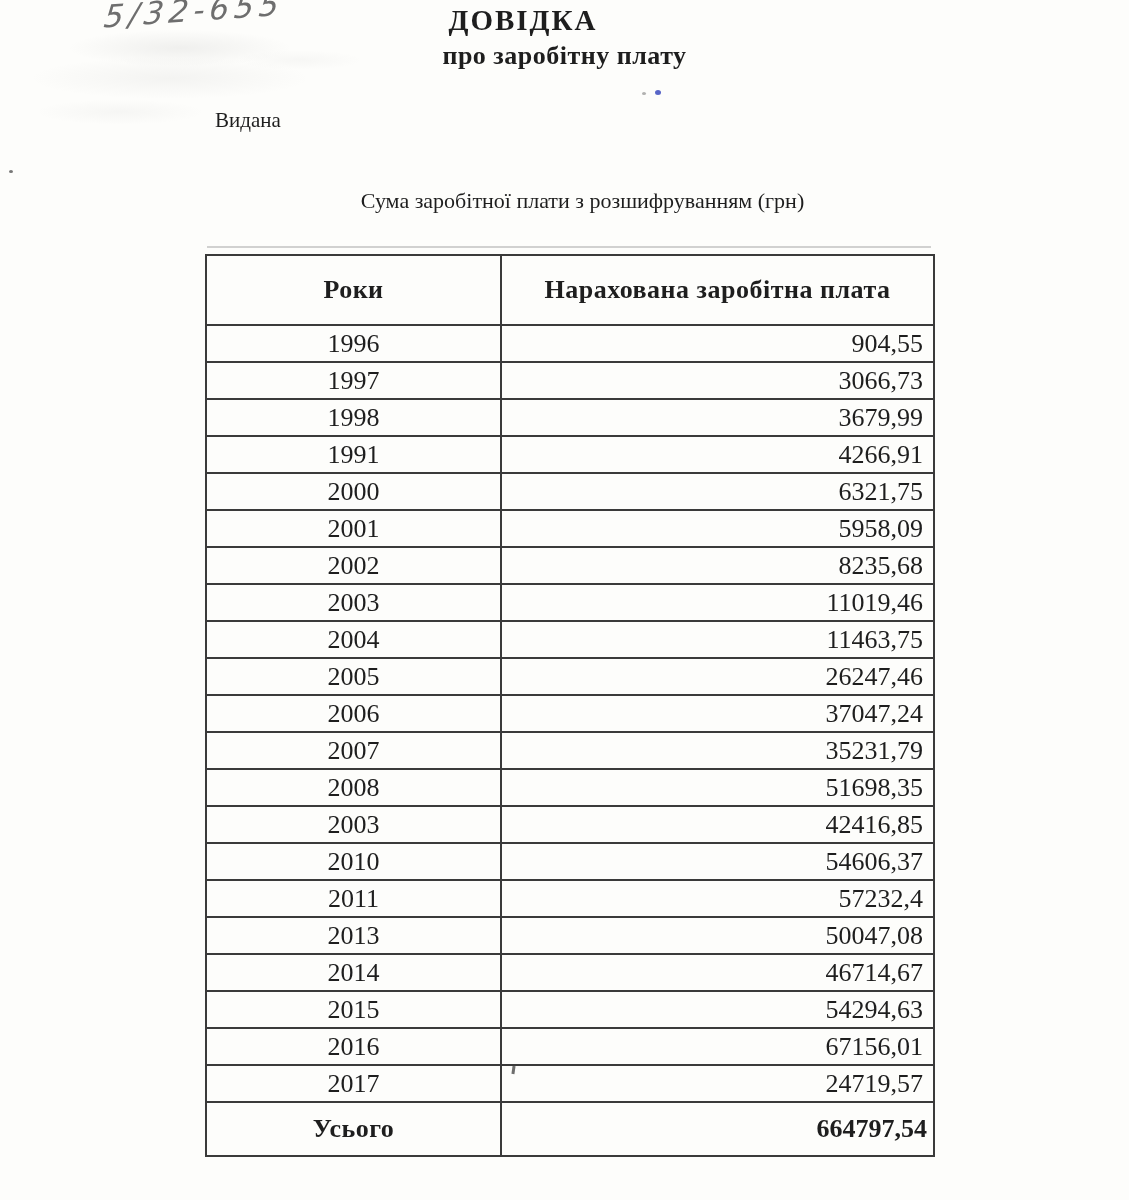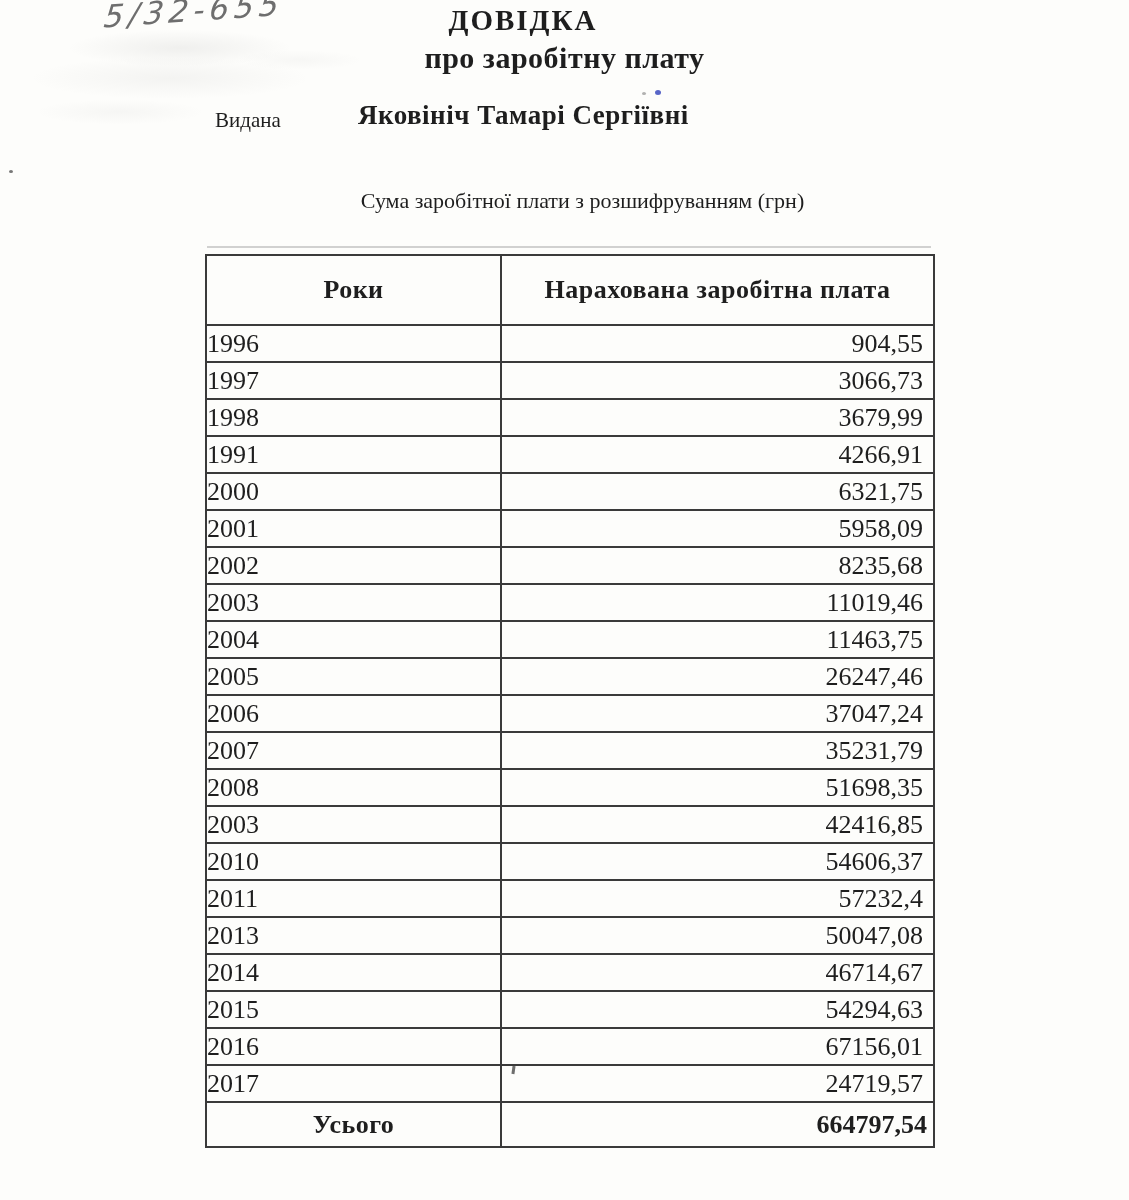--- a/index.html
+++ b/index.html
@@ -43,21 +43,21 @@
     white-space:nowrap;
   }
   .doc-title{
     position:absolute;left:0;top:4px;width:1046px;
     text-align:center;
     font-size:29px;font-weight:bold;letter-spacing:2px;
   }
   .doc-subtitle{
     position:absolute;left:0;top:41px;width:1129px;
     text-align:center;
-    font-size:30px;font-weight:bold;letter-spacing:0.5px;
+    font-size:26px;font-weight:bold;letter-spacing:0.5px;
   }
   .issued-line{
     position:absolute;left:0;top:100px;width:1129px;height:36px;
   }
   .issued-label{
     position:absolute;left:215px;top:8px;
     font-size:21px;
   }
   .issued-to{
     position:absolute;left:358px;top:0;
@@ -90,24 +90,24 @@
     overflow:hidden;
   }
   table.salary thead th{
     height:70px;
     font-weight:bold;
     text-align:center;
     font-size:26px;
     letter-spacing:0.5px;
   }
   table.salary tbody td{height:37px;}
-  td.year{text-align:left;border-radius:6px;}
+  td.year{text-align:center;border-radius:6px;}
   td.amount{text-align:right;padding-right:10px;}
   table.salary tfoot td{
-    height:45px;
+    height:54px;
     font-weight:bold;
   }
   tfoot td.total-label{text-align:center;letter-spacing:0.5px;}
   tfoot td.total-amount{text-align:right;padding-right:6px;}
   
   .speck{position:absolute;pointer-events:none;}
   .speck-left-dot{
     left:9px;top:170px;width:4px;height:3px;
     background:#555;border-radius:50%;opacity:.8;
   }
@@ -129,21 +129,20 @@
   <div class="scan-noise"></div>
 
   <div class="handwritten-note">5/32-655</div>
 
   <div class="doc-title">ДОВІДКА</div>
 
   <div class="doc-subtitle">про заробітну плату</div>
 
   <div class="issued-line">
     <span class="issued-label">Видана</span>
-    <span class="issued-to">Яковініч Тамарі Сергіївні</span>
   </div>
 
   <div class="caption">Сума заробітної плати з розшифруванням (грн)</div>
 
   <div class="table-top-smudge"></div>
 
   <table class="salary">
     <colgroup>
       <col class="c-year">
       <col class="c-amount">

